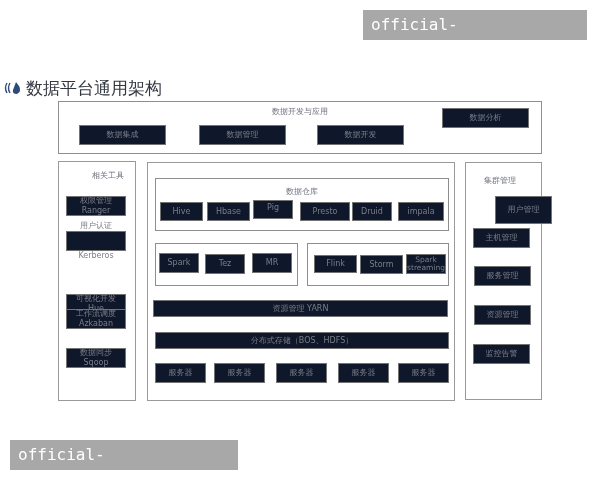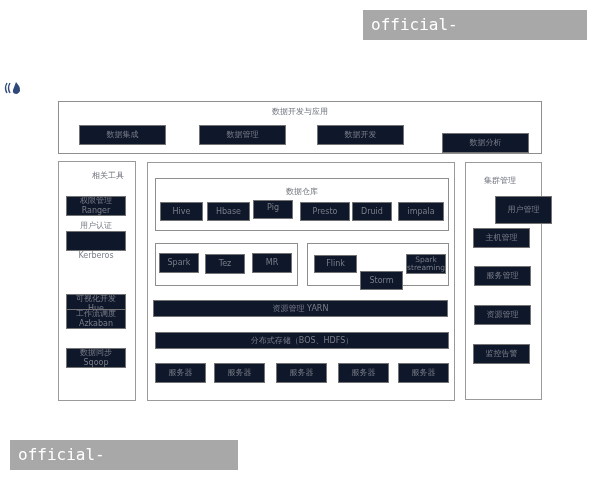--- a/index.html
+++ b/index.html
@@ -29,34 +29,35 @@
 <body>
 
 <div class="watermark" style="left:363px; top:10px; width:224px; height:30px;">official-goldenflowers.com</div>
 
 <div class="title-wrap">
   <svg class="title-icon" viewBox="0 0 18 14">
     <path d="M3 2 Q0 7 3 12" stroke="#2f4a7a" stroke-width="1.4" fill="none"></path>
     <path d="M6 2 Q3 7 6 12" stroke="#2f4a7a" stroke-width="1.4" fill="none"></path>
     <path d="M12 1 L15 5 Q18 10 13 13 Q8 13 9 9 Z" fill="#2f4a7a"></path>
   </svg>
+  <span class="title-text">数据平台通用架构</span>
 </div>
 
 <div class="frame" style="left:58px; top:101px; width:484px; height:53px;"></div>
 <div class="label" style="left:250px; top:106px; width:100px;">数据开发与应用</div>
 <div class="box" style="left:79px; top:125px; width:87px; height:20px;">
   <span>数据集成</span>
 </div>
 <div class="box" style="left:199px; top:125px; width:87px; height:20px;">
   <span>数据管理</span>
 </div>
 <div class="box" style="left:317px; top:125px; width:87px; height:20px;">
   <span>数据开发</span>
 </div>
-<div class="box" style="left:442px; top:133px; width:87px; height:20px;">
+<div class="box" style="left:442px; top:108px; width:87px; height:20px;">
   <span>数据分析</span>
 </div>
 
 <div class="frame light" style="left:58px; top:161px; width:78px; height:240px;"></div>
 <div class="label" style="left:58px; top:170px; width:100px;">相关工具</div>
 
 <div class="box" style="left:66px; top:196px; width:60px; height:20px;">
   <span>权限管理</span>
   <span>Ranger</span>
 </div>
@@ -108,21 +109,21 @@
   <span>Tez</span>
 </div>
 <div class="box" style="left:252px; top:253px; width:40px; height:20px;">
   <span>MR</span>
 </div>
 
 <div class="frame" style="left:307px; top:243px; width:142px; height:43px;"></div>
 <div class="box" style="left:314px; top:255px; width:43px; height:18px;">
   <span>Flink</span>
 </div>
-<div class="box" style="left:360px; top:255px; width:43px; height:19px;margin-top:16px;">
+<div class="box" style="left:360px; top:255px; width:43px; height:19px;">
   <span>Storm</span>
 </div>
 <div class="box" style="left:406px; top:254px; width:40px; height:20px; font-size:7.5px; line-height:8.5px;">
   <span>Spark</span>
   <span>streaming</span>
 </div>
 
 <div class="box" style="left:153px; top:300px; width:295px; height:17px;">
   <span>资源管理 YARN</span>
 </div>

